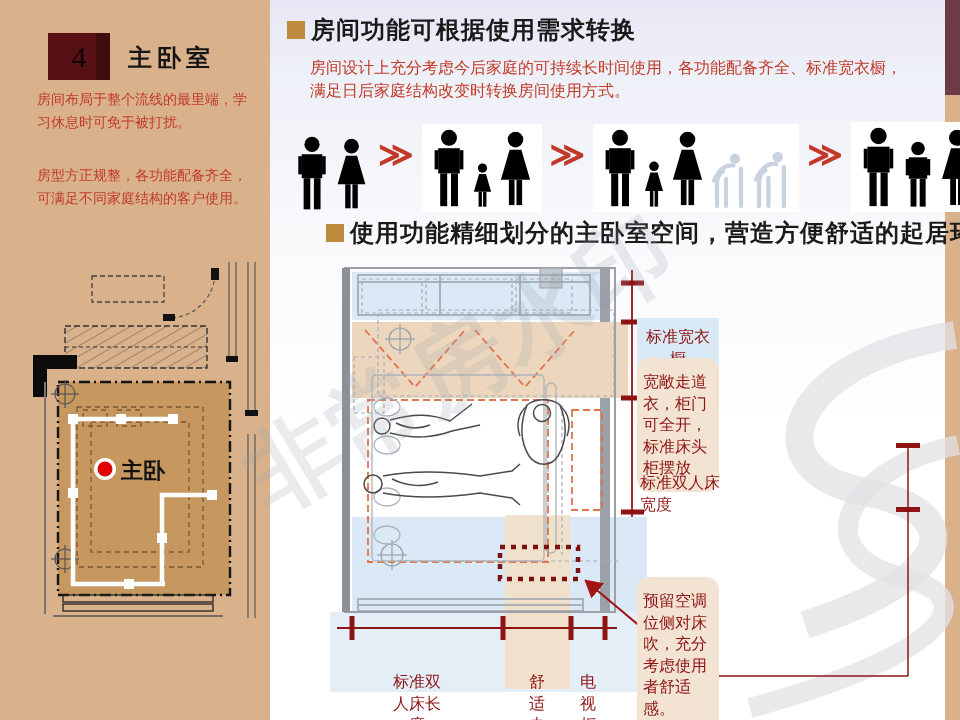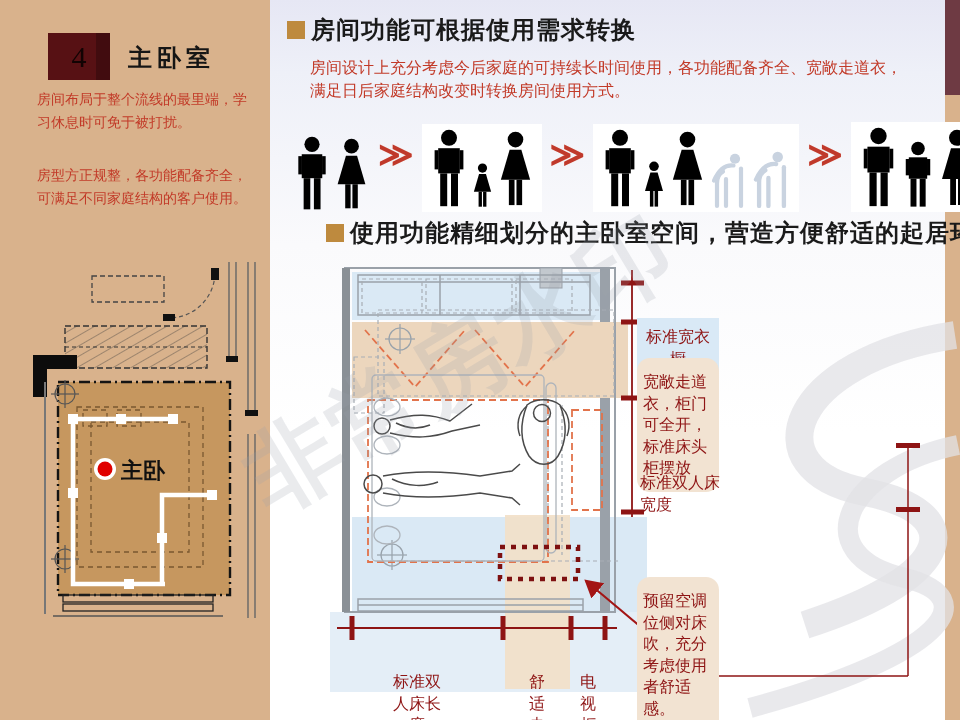--- a/index.html
+++ b/index.html
@@ -163,21 +163,21 @@
     </g>
   </svg>
 
   <div class="edge-maroon"></div>
   <div class="edge-tan"></div>
 
   <div class="heading h1">
     <span class="bullet"></span>
     <b>房间功能可根据使用需求转换</b>
   </div>
-  <div class="body-red">房间设计上充分考虑今后家庭的可持续长时间使用，各功能配备齐全、宽敞走道衣，满足日后家庭结构改变时转换房间使用方式。</div>
+  <div class="body-red">房间设计上充分考虑今后家庭的可持续长时间使用，各功能配备齐全、标准宽衣橱，满足日后家庭结构改变时转换房间使用方式。</div>
 
   <div class="fam-row">
     <div class="fam-group">
       <svg class="fam-black" width="38" height="76">
           <use href="#sym-man"></use>
         </svg>
       <svg class="fam-black" width="37" height="74">
           <use href="#sym-woman"></use>
         </svg>
     </div>

